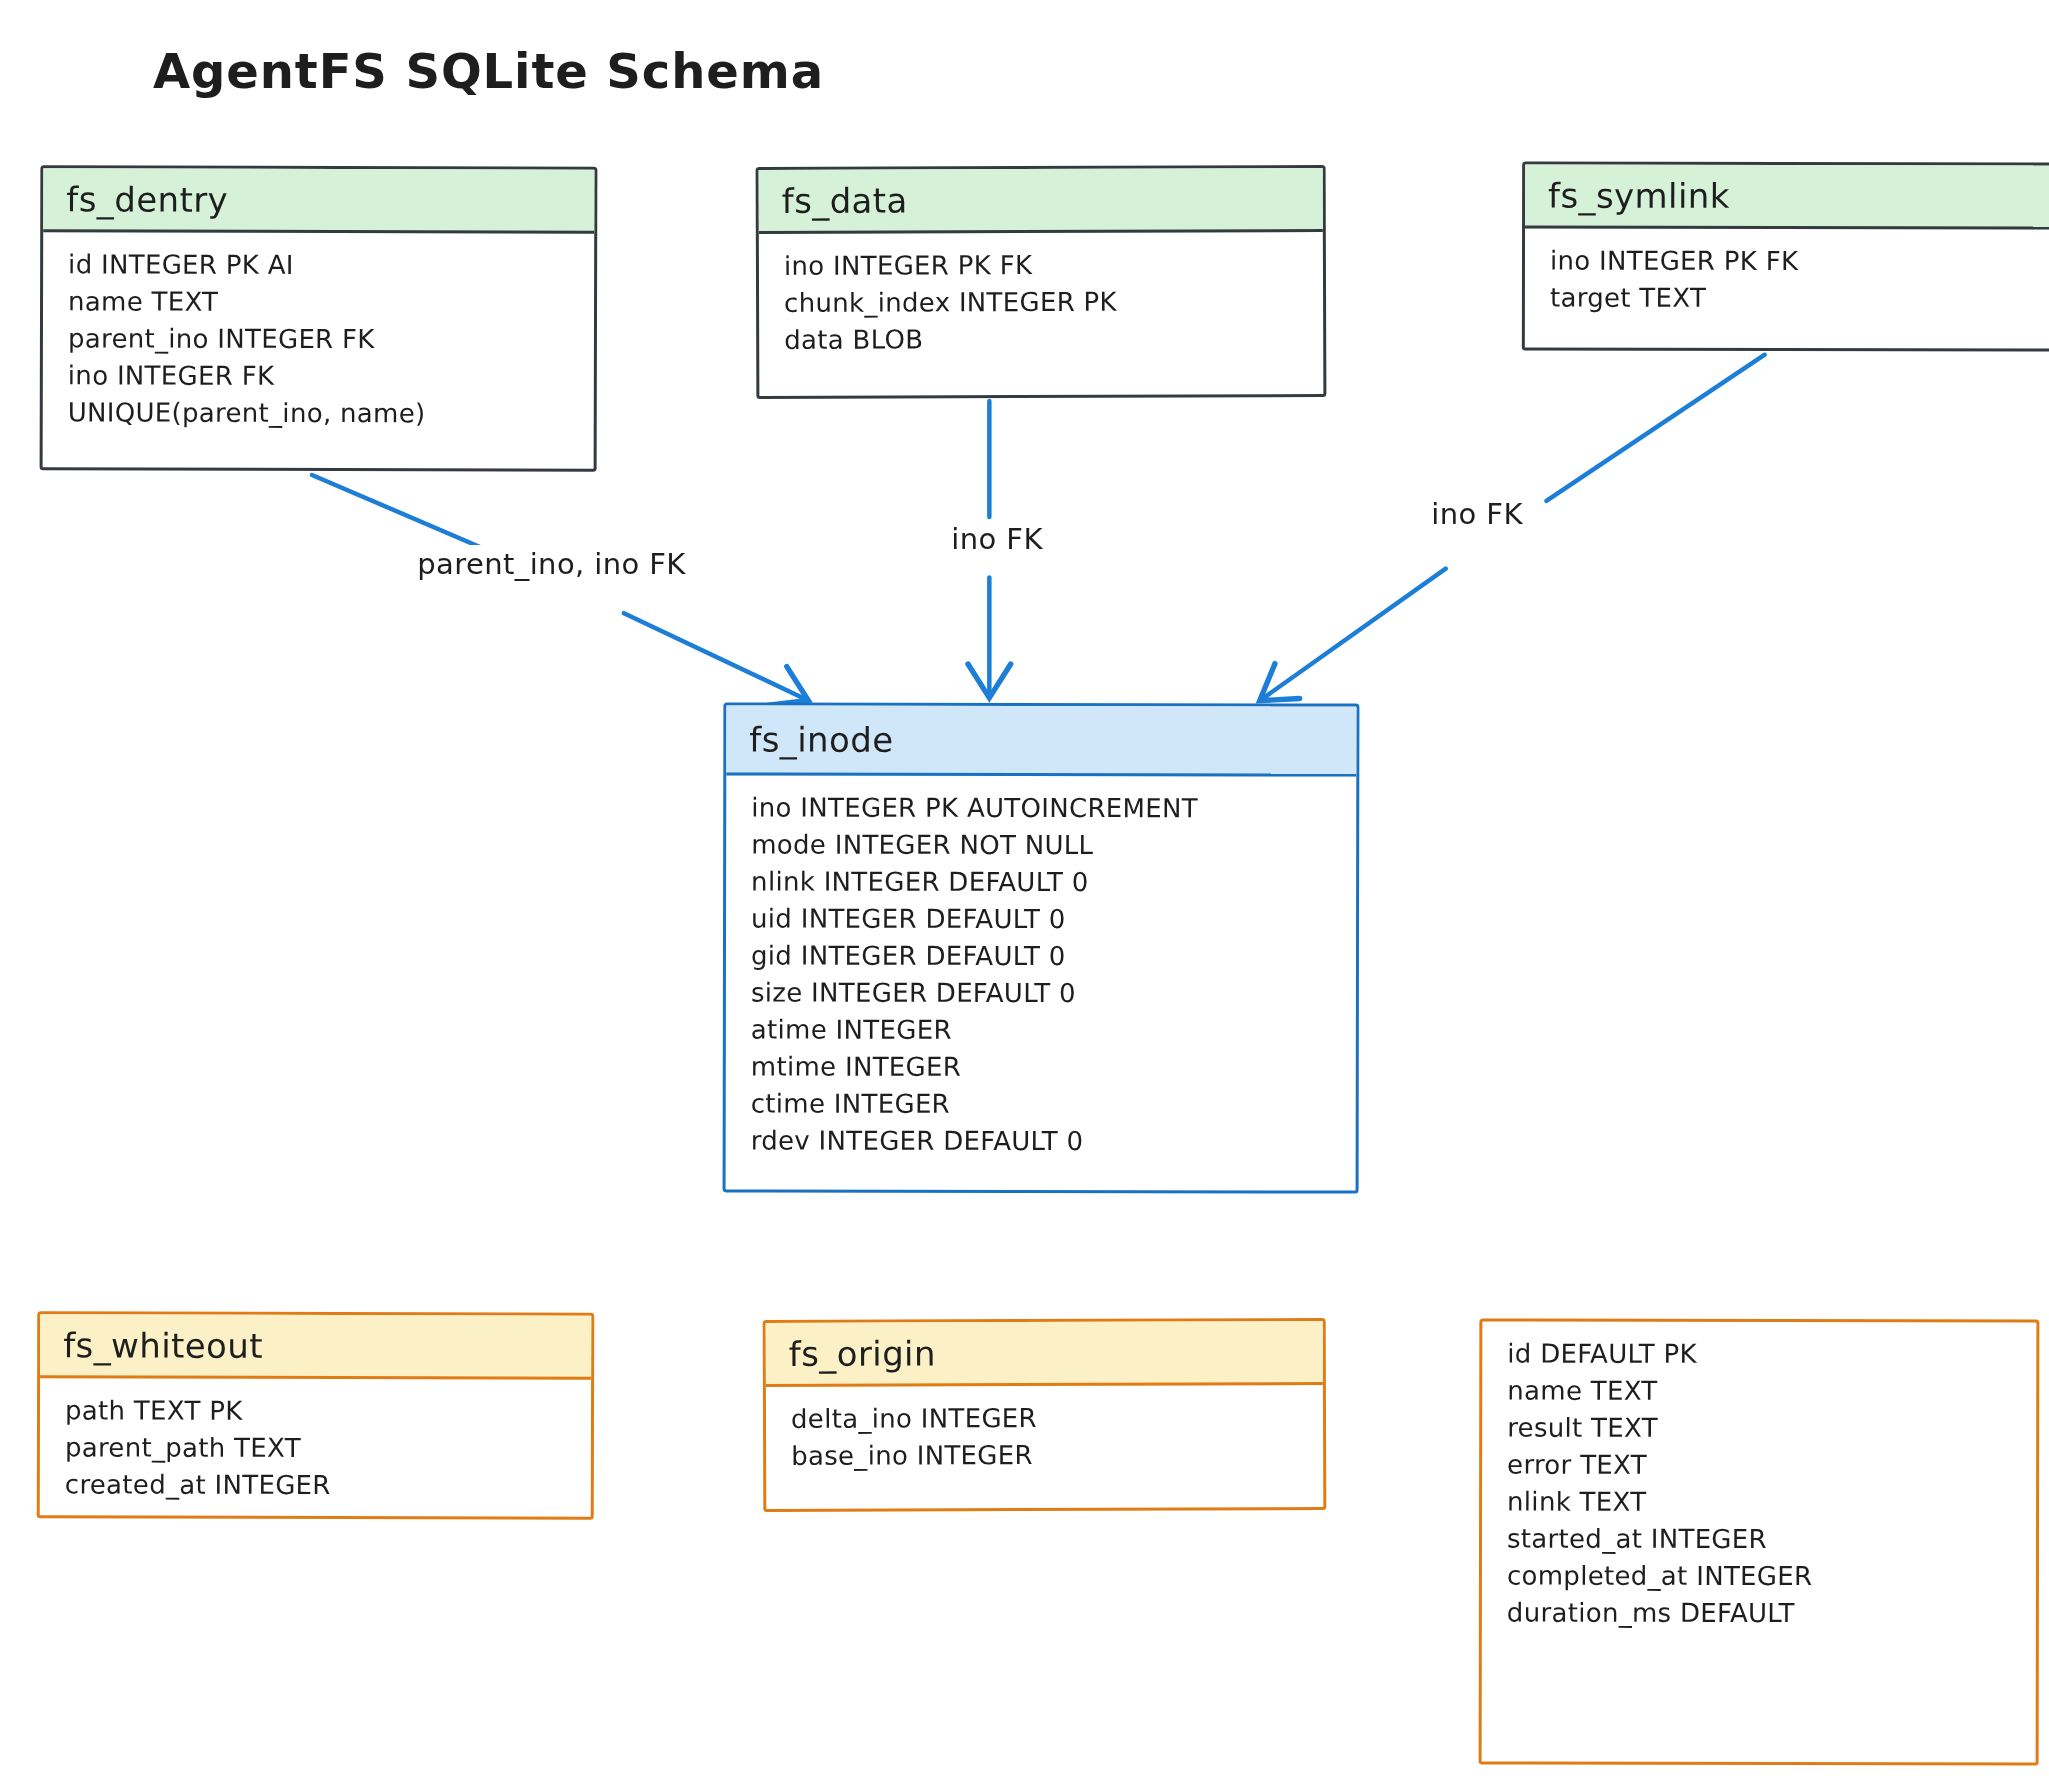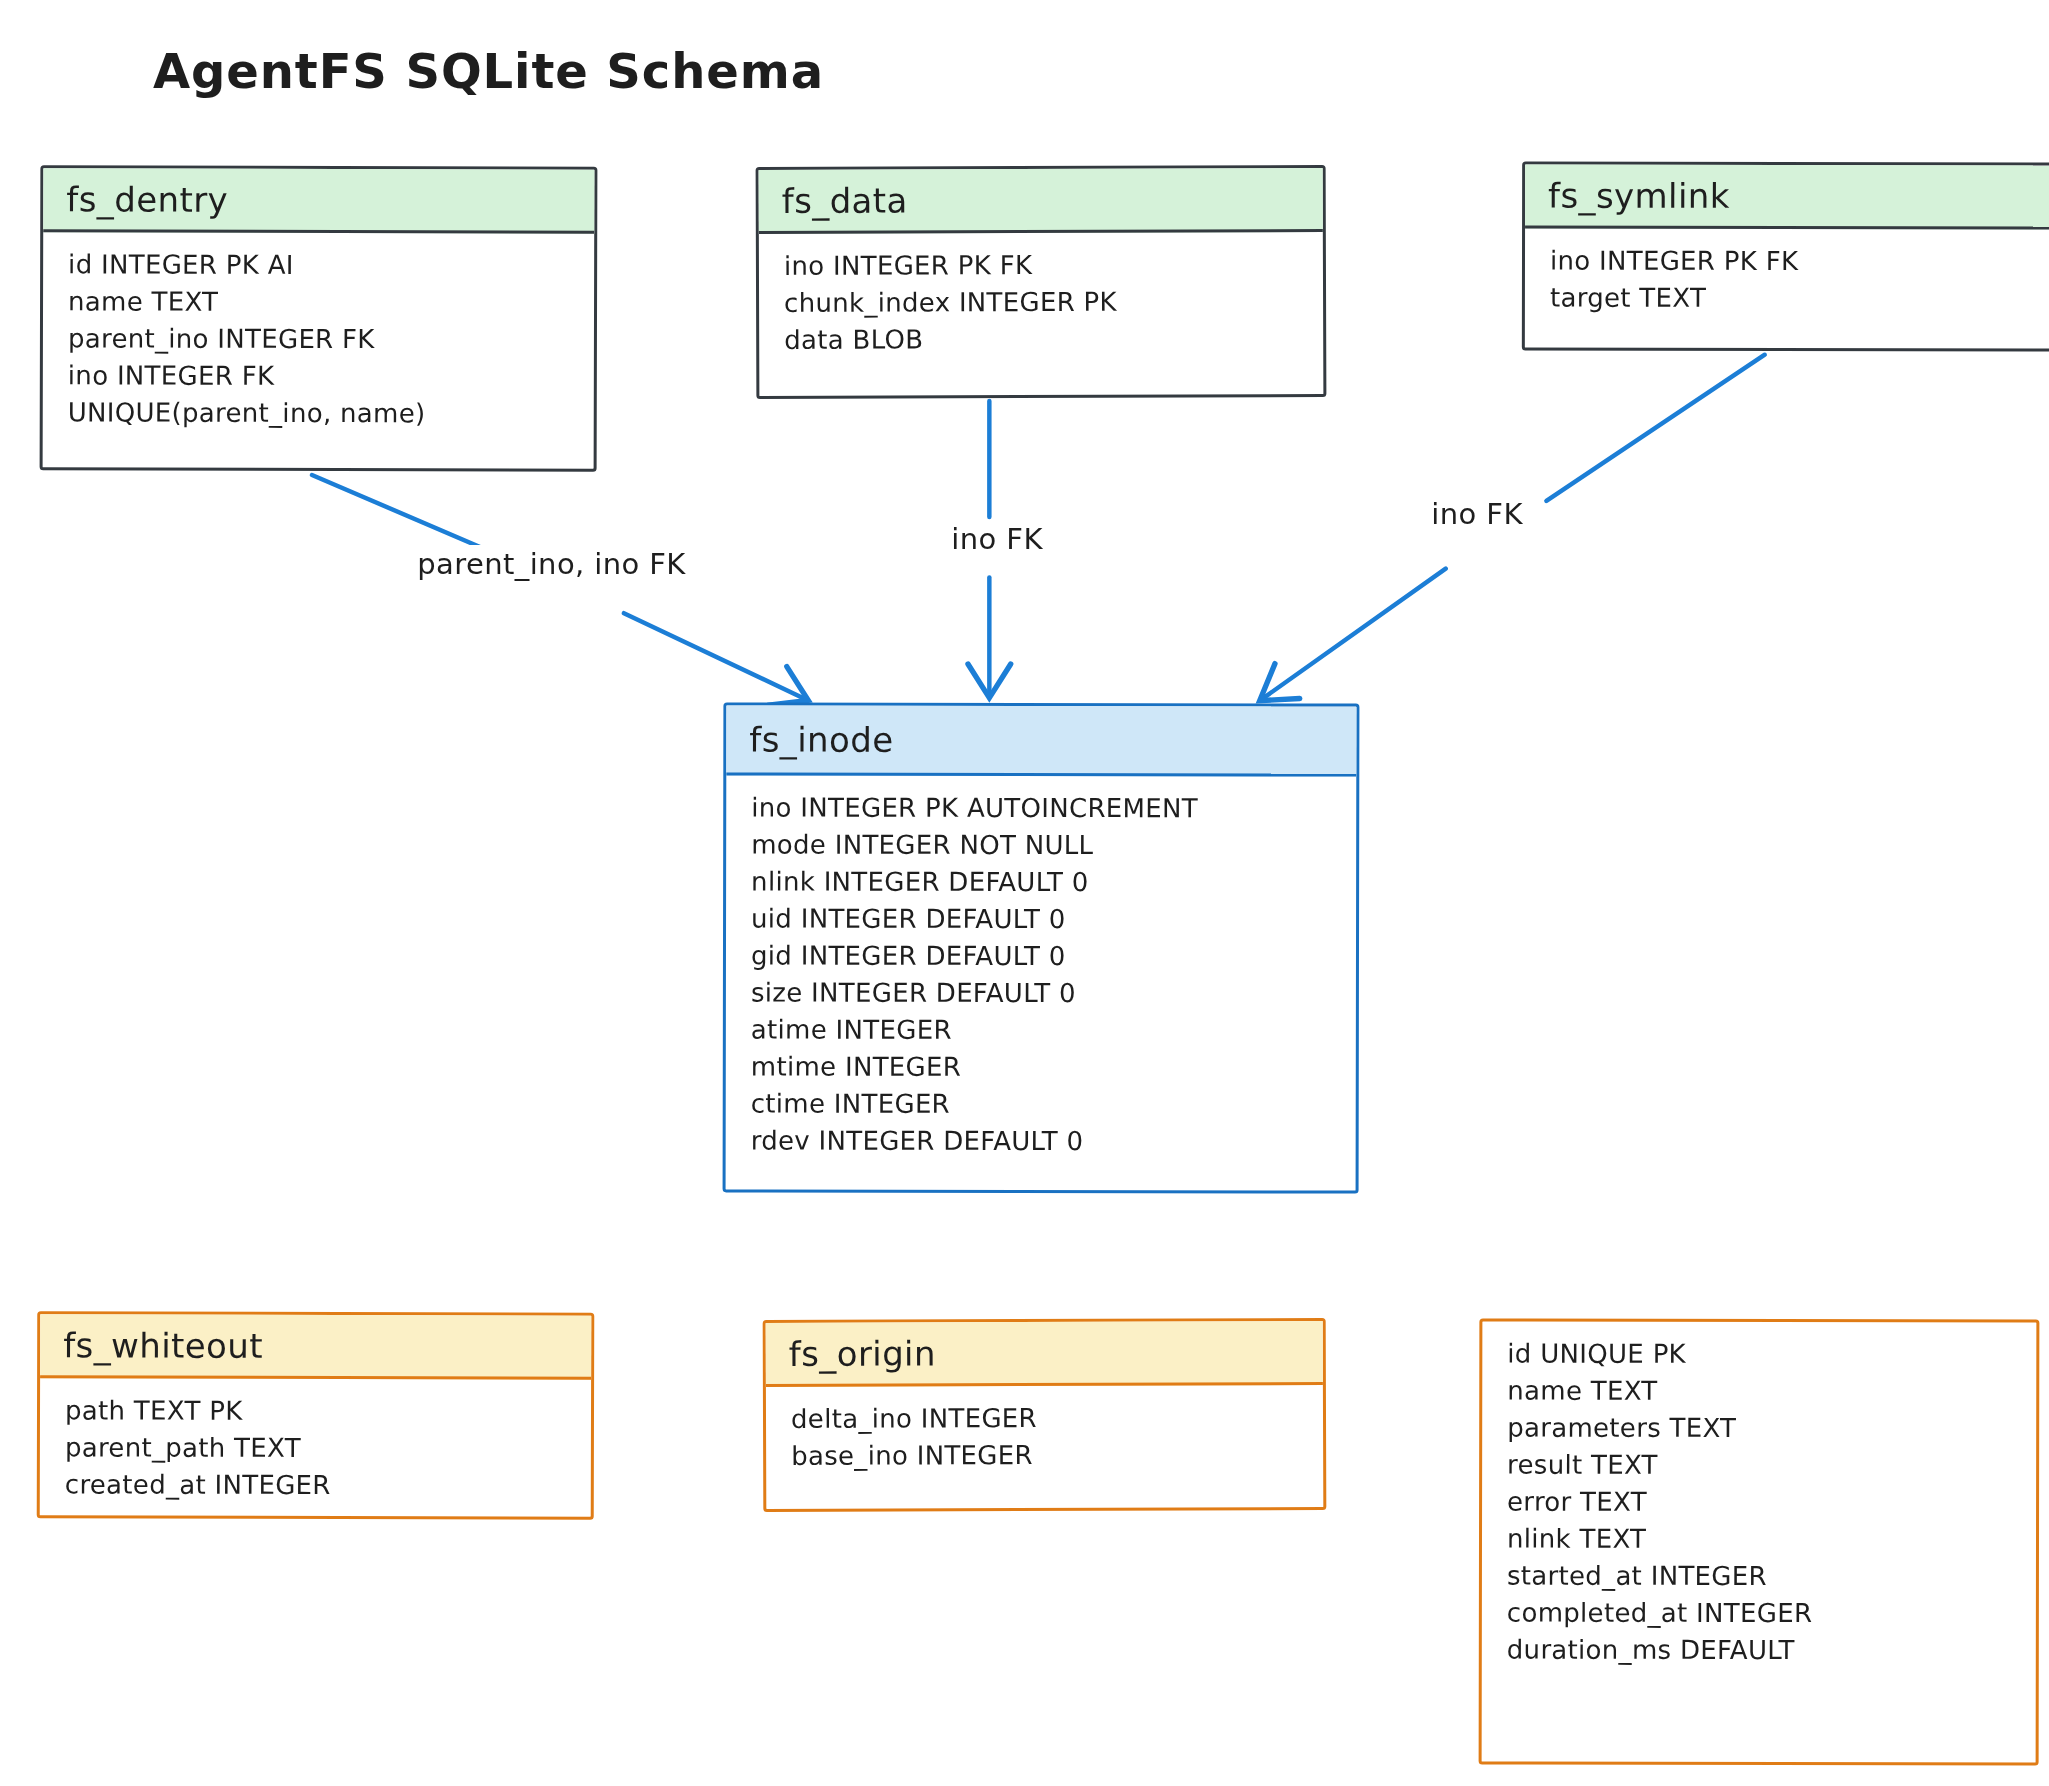--- a/index.html
+++ b/index.html
@@ -164,23 +164,22 @@
       <span>fs_origin</span>
     </div>
     <div class="tbody">
         <div class="field-row">delta_ino INTEGER</div>
         <div class="field-row">base_ino INTEGER</div>
       </div>
   </div>
 
   <div class="table t-orange r3" style="left:1479px;top:1319px;width:560px;height:446px;">
     <div class="tbody">
-        <div class="field-row">id UNIQUE PK</div>
+        <div class="field-row">id DEFAULT PK</div>
         <div class="field-row">name TEXT</div>
-        <div class="field-row">parameters TEXT</div>
         <div class="field-row">result TEXT</div>
         <div class="field-row">error TEXT</div>
         <div class="field-row">nlink TEXT</div>
         <div class="field-row">started_at INTEGER</div>
         <div class="field-row">completed_at INTEGER</div>
         <div class="field-row">duration_ms DEFAULT</div>
       </div>
   </div>
 
 </div>

